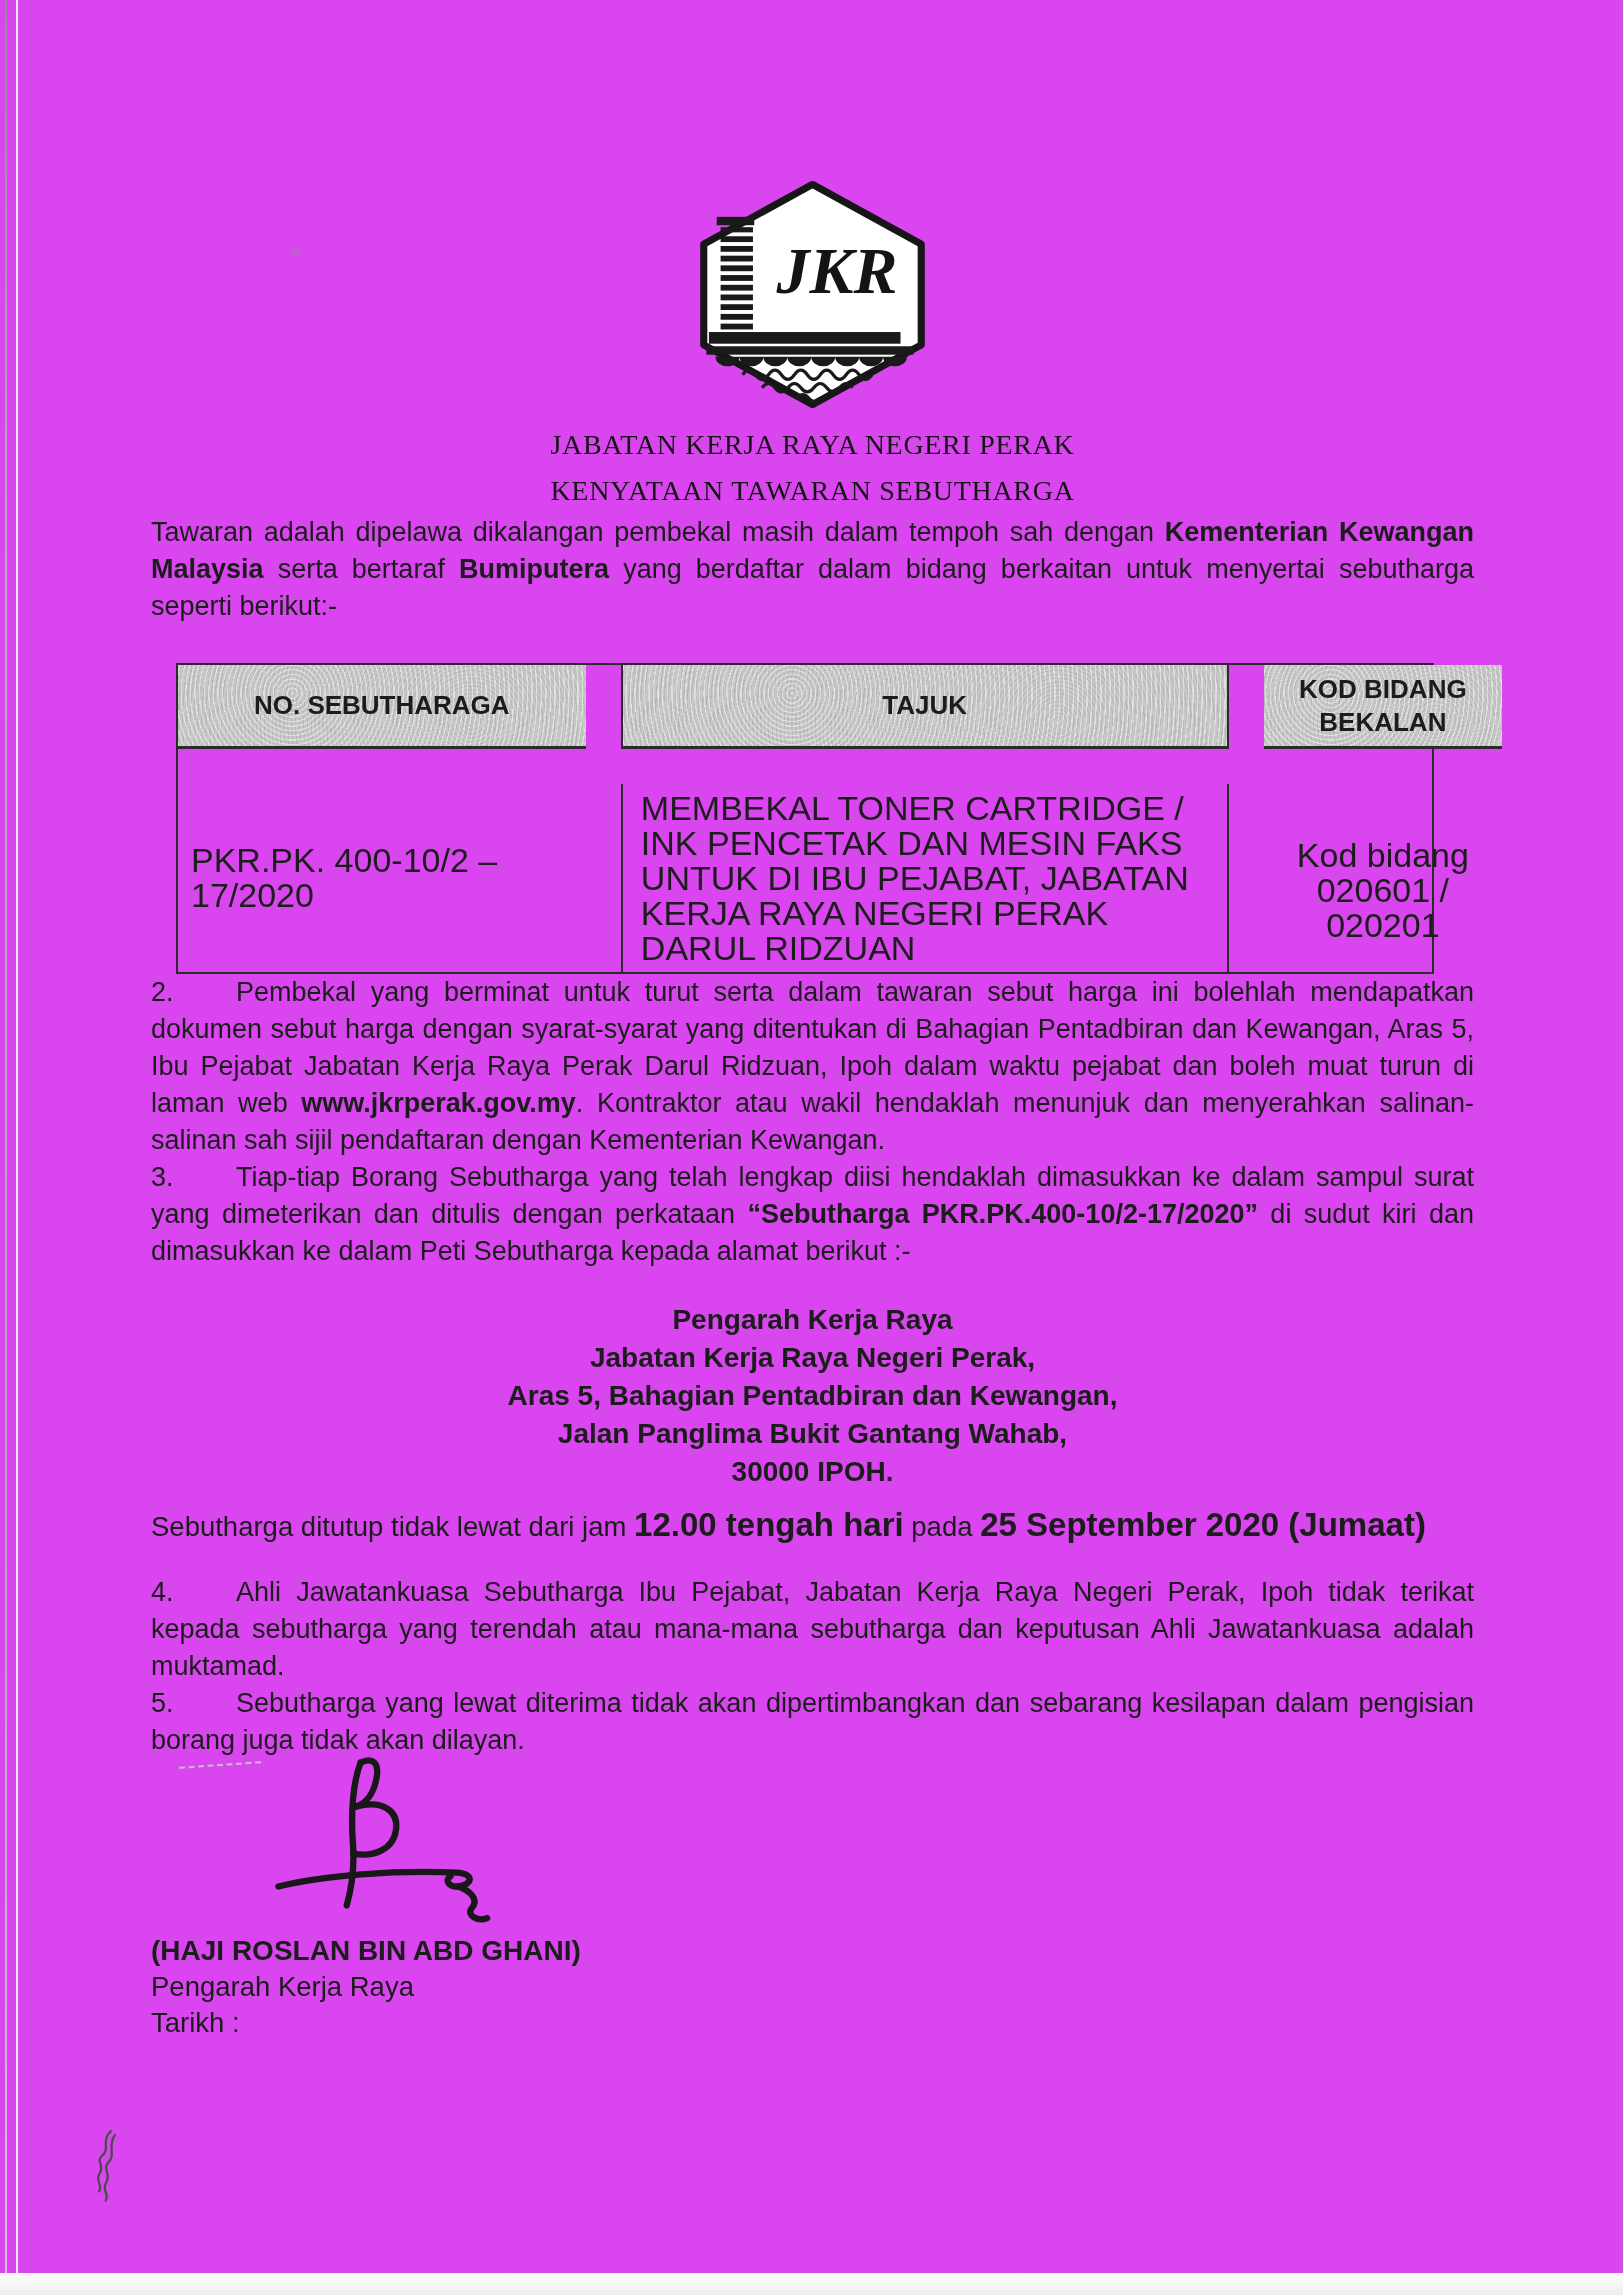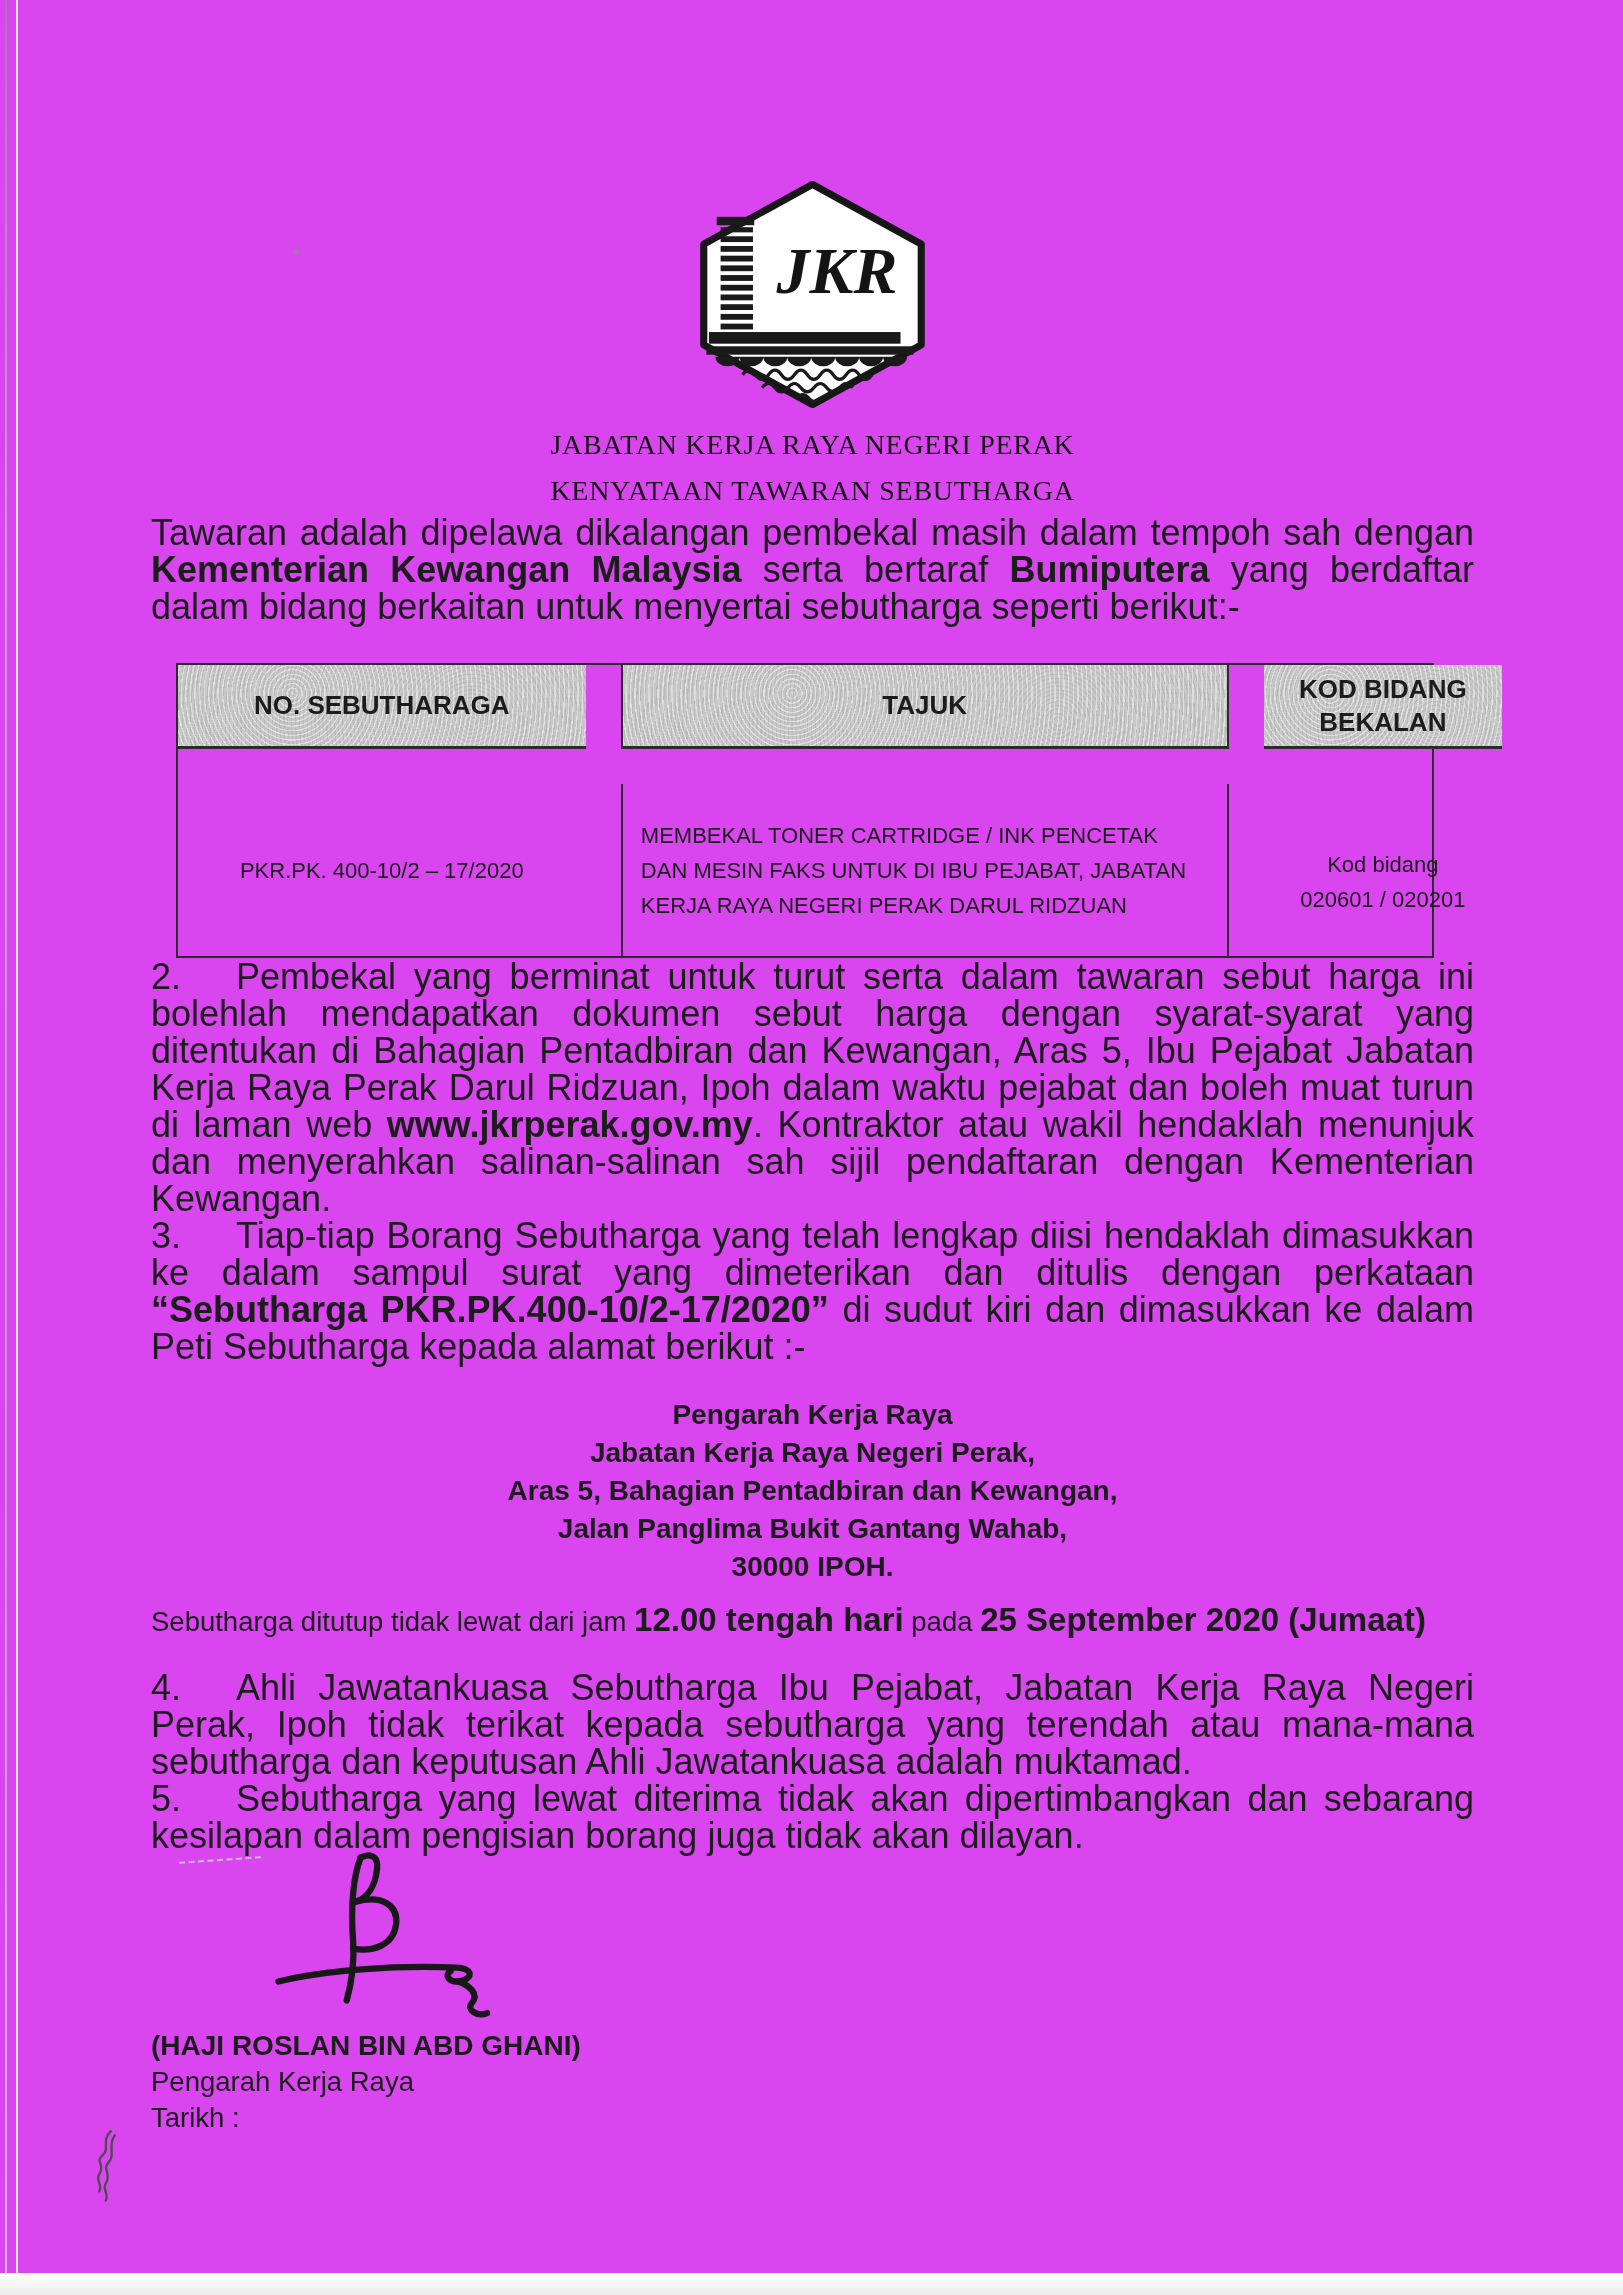--- a/index.html
+++ b/index.html
@@ -21,38 +21,38 @@
     border-radius:50%;opacity:.7;}
 
   .content{position:absolute;left:151px;top:0;width:1323px;}
 
   .logo-wrap{margin:178px auto 0;width:259px;height:233px;}
 
   .title{margin-top:11px;text-align:center;
     font-family:"Liberation Serif", serif;font-weight:normal;
     font-size:28px;line-height:46px;letter-spacing:0.7px;color:#151515;}
 
-  p.body{font-size:36px;line-height:37px;text-align:justify;margin:0;}
+  p.body{font-size:27px;line-height:37px;text-align:justify;margin:0;}
   .intro{margin-top:77px;}
   .pnum{display:inline-block;width:85px;}
 
   
   .ttable{margin-top:38px;margin-left:25px;width:1258px;
     border:2.6px solid #2b2b2b;display:grid;
     grid-template-columns:32.5% 48.5% 19%;box-sizing:border-box;gap:35px;}
   .th{background-color:#c7c7c7;
     background-image:
       repeating-radial-gradient(circle at 28% 35%, rgba(255,255,255,.45) 0 1.3px, rgba(255,255,255,0) 1.3px 4.6px),
       repeating-radial-gradient(circle at 72% 70%, rgba(0,0,0,.07) 0 1.3px, rgba(0,0,0,0) 1.3px 3.9px);
     height:84px;display:flex;align-items:center;justify-content:center;
     font-weight:bold;font-size:26px;line-height:33px;text-align:center;
     border-bottom:3.3px solid #2b2b2b;box-sizing:border-box;padding:0 19.6px;}
   .th.mid,.td.mid{border-left:2px solid #2b2b2b;border-right:2px solid #2b2b2b;}
   .td{min-height:148px;display:flex;align-items:center;justify-content:center;
-    font-size:22px;line-height:35px;box-sizing:border-box;padding:6.5px 13px;}
+    font-size:34px;line-height:35px;box-sizing:border-box;padding:6.5px 13px;}
   .td.tajuk{justify-content:flex-start;text-align:left;padding:6.5px 18.3px;}
   .td.kod{flex-direction:column;text-align:center;margin-top:24px;}
 
   .para{margin-top:55px;}
   .para3{margin-top:56px;}
   .para4{margin-top:41px;}
   .para5{margin-top:29px;}
 
   .address{margin-top:31px;text-align:center;font-weight:bold;
     font-size:28px;line-height:38px;}

